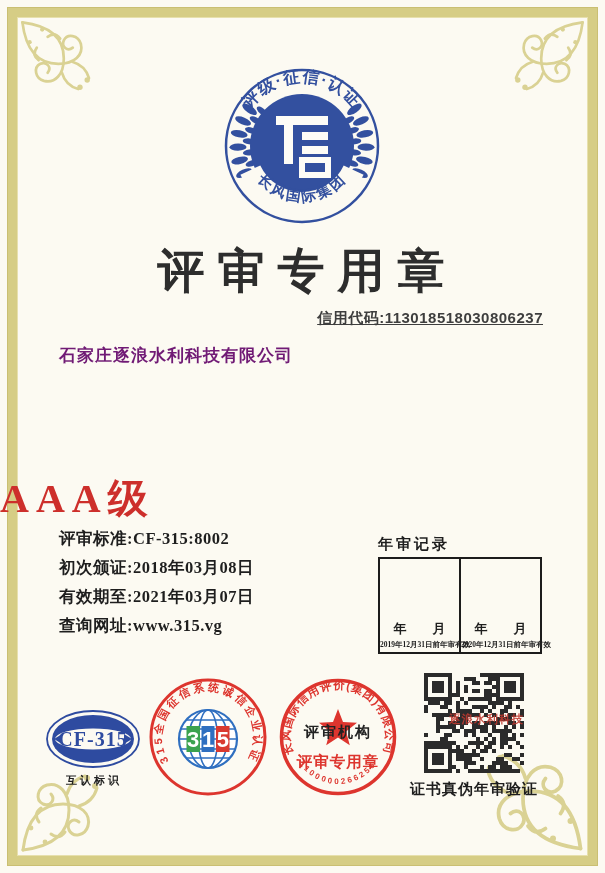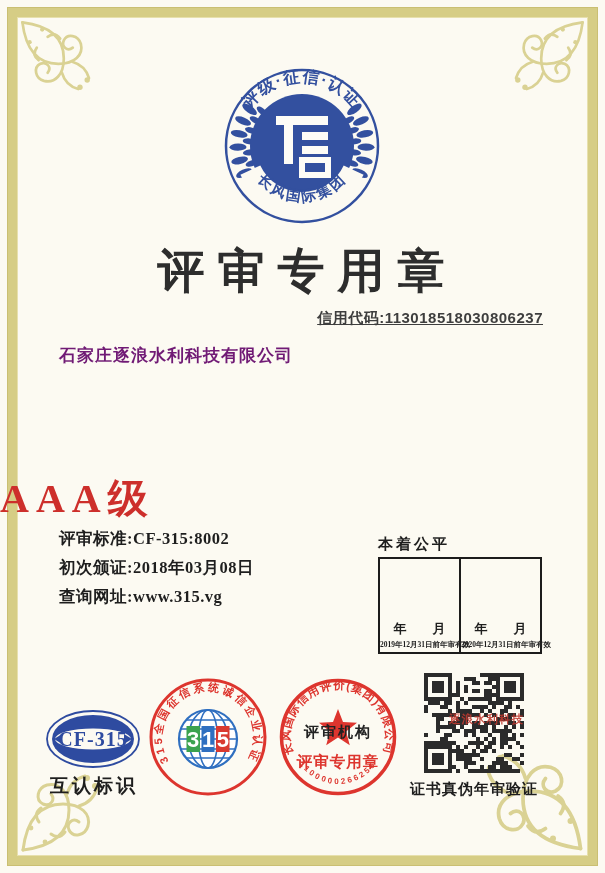--- a/index.html
+++ b/index.html
@@ -49,21 +49,21 @@
   .review .cell{flex:1; position:relative;}
   .review .cell + .cell{border-left:2px solid #1c1c1c;}
   .review .ym{position:absolute; bottom:14px; left:0; width:100%;
     display:flex; justify-content:center; gap:26px;
     font-size:13px; font-weight:bold; color:#1e1e1e;}
   .review .note{position:absolute; bottom:2px; left:0; width:100%;
     text-align:center; font-size:7.5px; font-weight:bold; color:#1e1e1e; white-space:nowrap;}
 
   .cf-oval{left:45px; top:709px; width:96px; height:60px;}
   .mutual{left:46px; top:773px; width:96px; text-align:center;
-    font-size:19px; font-weight:bold; color:#1e1e1e; letter-spacing:3px;}
+    font-size:11px; font-weight:bold; color:#1e1e1e; letter-spacing:3px;}
 
   .globe-seal{left:148px; top:677px; width:120px; height:120px;}
   .org-seal{left:278px; top:677px; width:120px; height:120px;}
 
   .qr{left:424px; top:673px; width:100px; height:100px;}
   .qr-overlay{left:424px; top:712px; width:100px; text-align:right;
     font-size:11.5px; font-weight:bold; color:#c1392f; letter-spacing:1px; opacity:.88;}
   .qr-caption{left:394px; top:780px; width:160px; text-align:center;
     font-size:15px; font-weight:bold; color:#1e1e1e; letter-spacing:1px;}
 </style>
@@ -155,25 +155,26 @@
   </svg>
 
   <div class="abs title">评审专用章</div>
   <div class="abs credit-code">信用代码:113018518030806237</div>
   <div class="abs company">石家庄逐浪水利科技有限公司</div>
   <div class="abs rating">AAA级</div>
 
   <div class="abs fields">
     <div class="line">评审标准:CF-315:8002</div>
     <div class="line">初次颁证:2018年03月08日</div>
+    <div class="line">有效期至:2021年03月07日</div>
     <div class="line">查询网址:www.315.vg</div>
   </div>
 
   <div class="abs review">
-    <div class="label">本着公平</div>
+    <div class="label">年审记录</div>
     <div class="box">
       <div class="cell">
         <div class="ym">
           <span>年</span>
           <span>月</span>
         </div>
         <div class="note">2019年12月31日前年审有效</div>
       </div>
       <div class="cell">
         <div class="ym">

